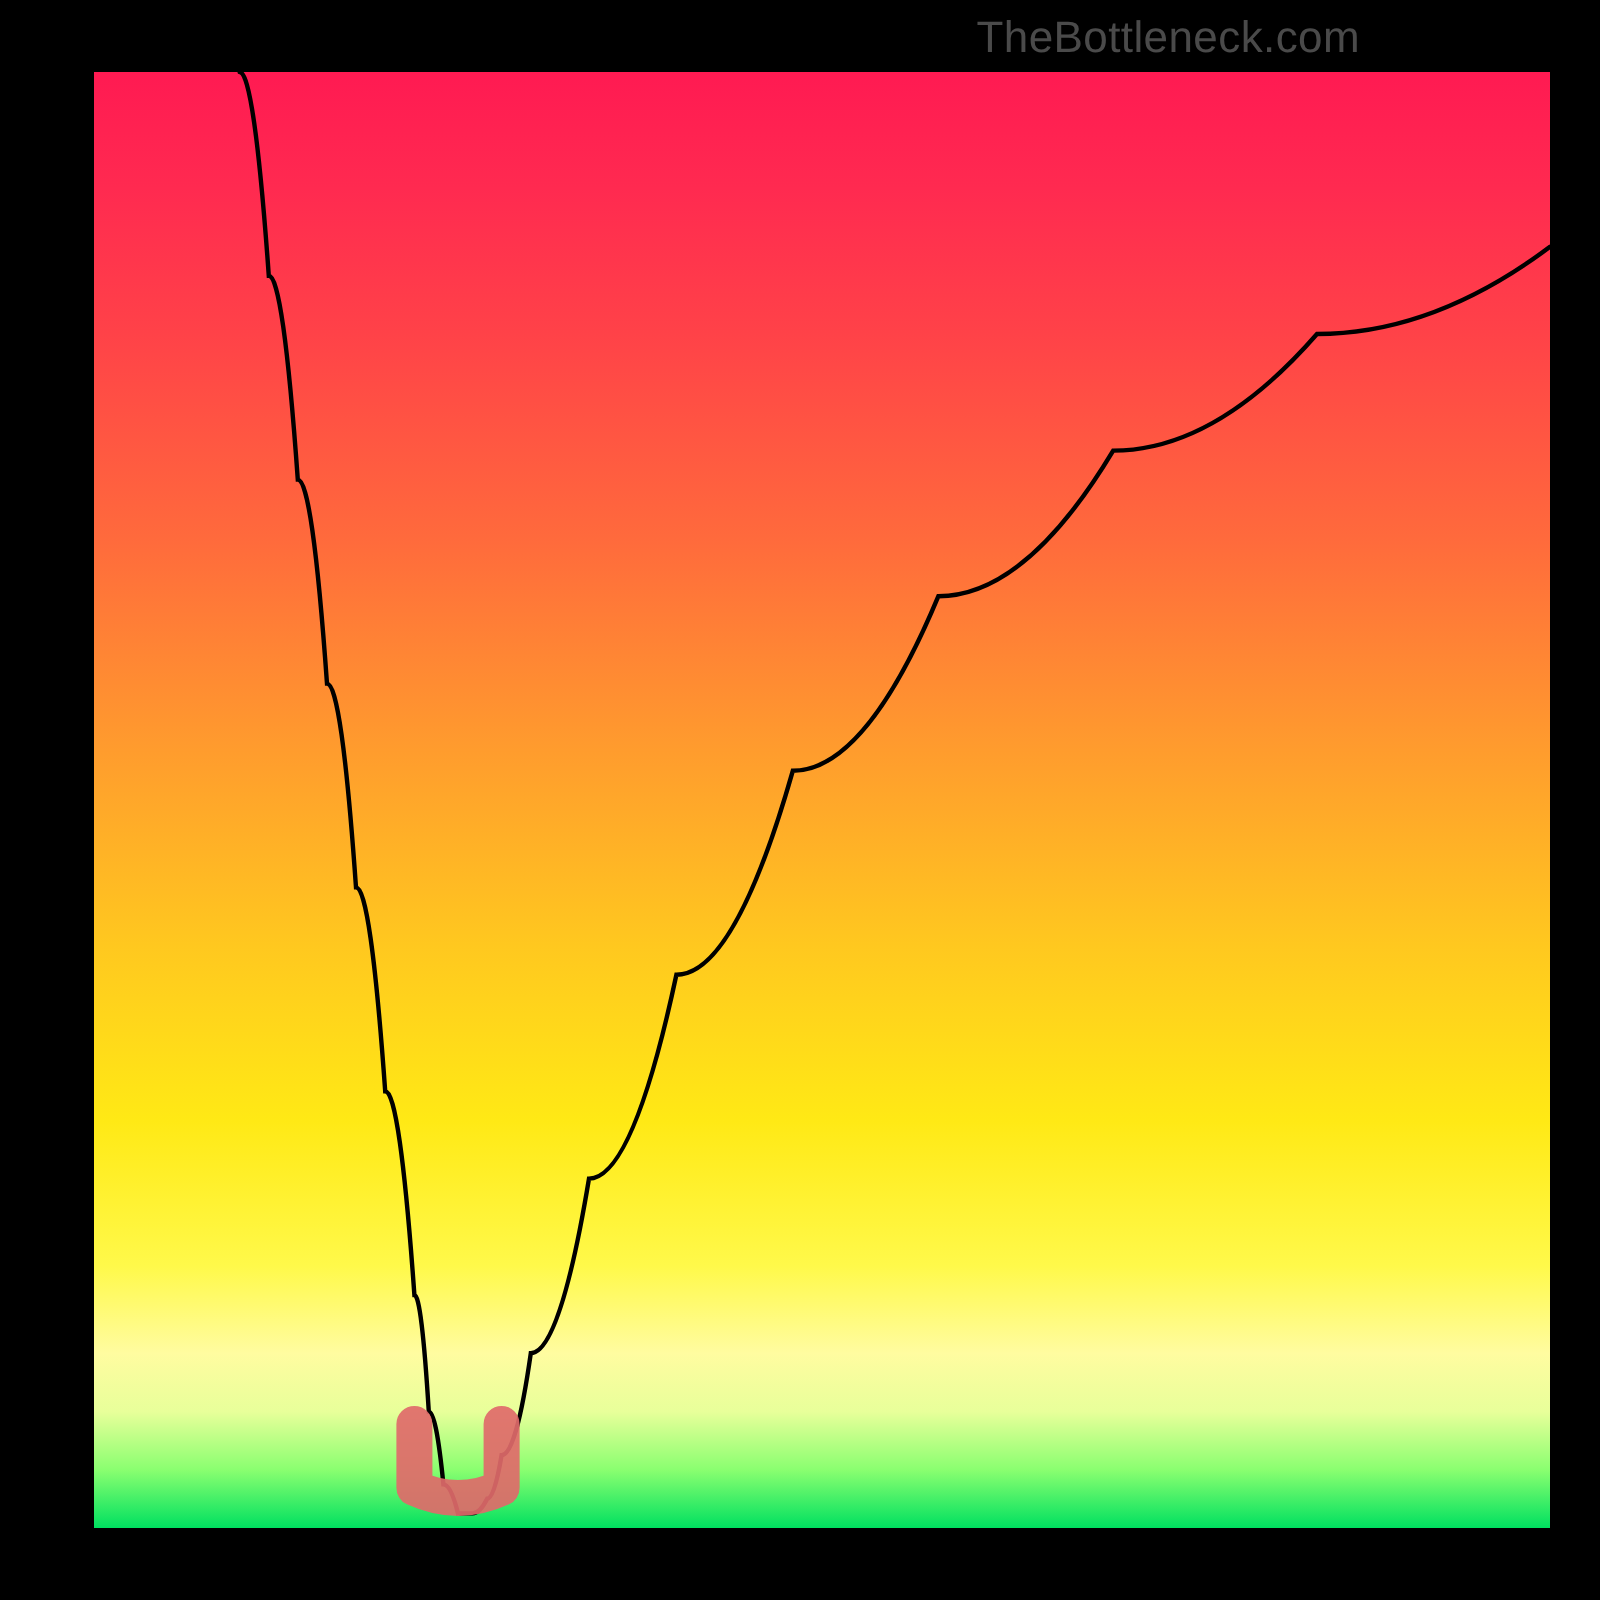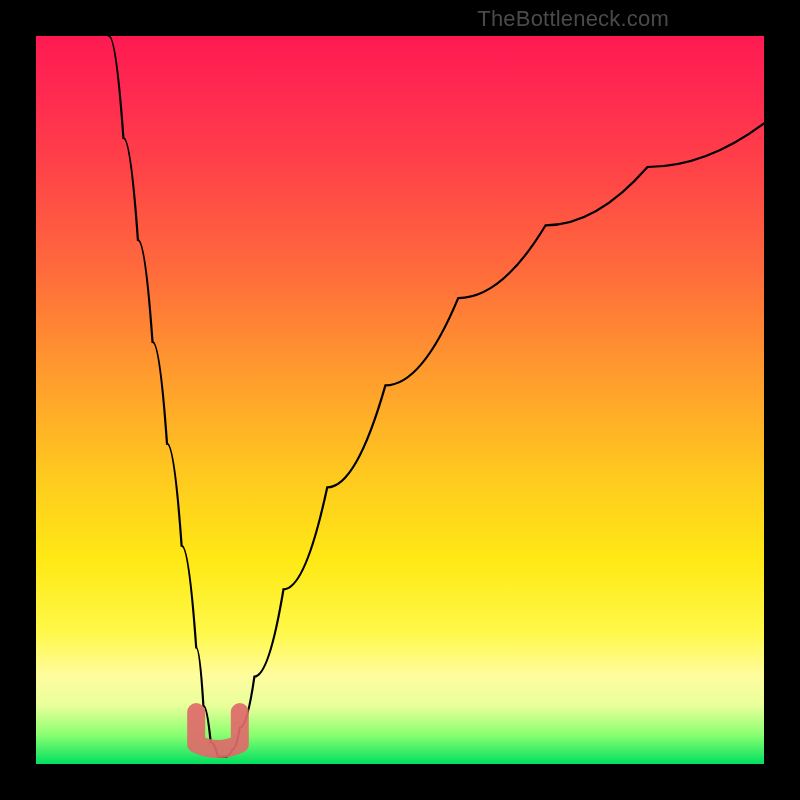--- a/index.html
+++ b/index.html
@@ -5,21 +5,21 @@
   html, body {
     margin: 0;
     padding: 0;
     width: 800px;
     height: 800px;
     background: #000;
     overflow: hidden;
   }
   .frame {
     position: absolute;
-    left: 0;
+    left: 11px;
     top: 0;
     width: 679px;
     height: 800px;
   }
   .plot-area {
     position: absolute;
     left: 36px;
     top: 36px;
     width: 728px;
     height: 728px;

